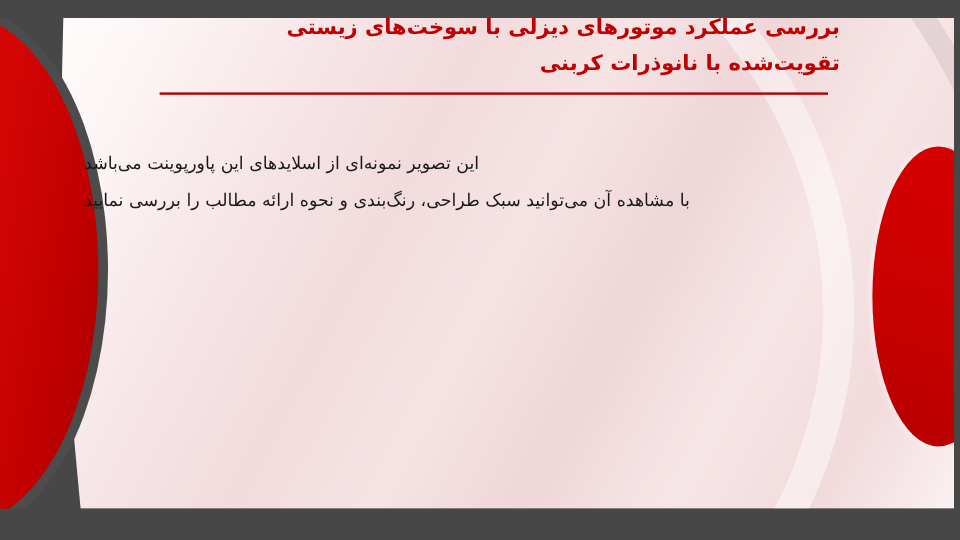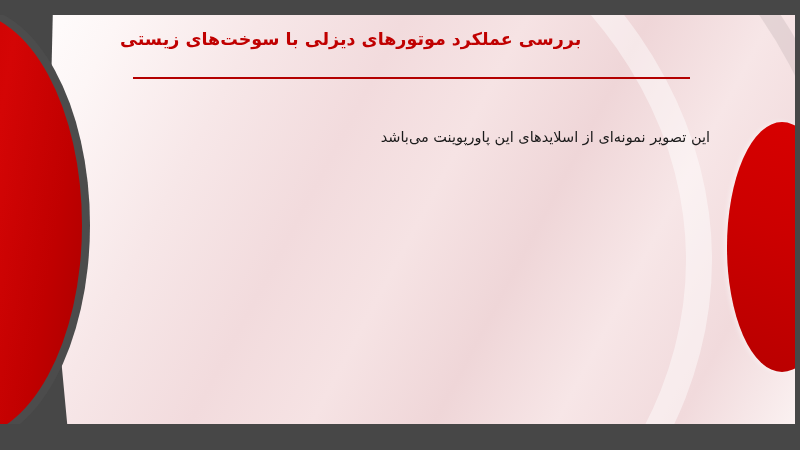--- a/index.html
+++ b/index.html
@@ -109,23 +109,23 @@
   .right-clip {
     position: absolute;
     right: 5px; top: 14px; width: 80px; height: 410px;
     overflow: hidden;
   }
 
   
   .title-block {
     position: absolute;
     left: 120px;
-    top: 24px;
+    top: 8px;
     width: 580px;
-    text-align: left;
+    text-align: right;
     direction: rtl;
   }
   .title-line {
     color: #c00000;
     font-size: 17.5px;
     font-weight: bold;
     line-height: 30px;
     white-space: nowrap;
     letter-spacing: 0px;
   }
@@ -138,21 +138,21 @@
     border-top: 2px solid #b40000;
   }
 
   
   .body-block {
     position: absolute;
     right: 90px;
     top: 122px;
     width: 640px;
     direction: rtl;
-    text-align: right;
+    text-align: left;
   }
   .body-line {
     color: #1a1a1a;
     font-size: 14.5px;
     line-height: 31px;
     white-space: nowrap;
     font-weight: normal;
   }
 </style>
 </head>
@@ -180,20 +180,22 @@
   <div class="right-clip">
     <div class="right-ellipse"></div>
   </div>
 
   <div class="strip-top"></div>
   <div class="strip-bottom"></div>
   <div class="strip-right"></div>
 
   <div class="title-block">
     <div class="title-line">بررسی عملکرد موتورهای دیزلی با سوخت‌های زیستی</div>
+    <div class="title-line">تقویت‌شده با نانوذرات کربنی</div>
   </div>
   <div class="title-rule"></div>
 
   <div class="body-block">
     <div class="body-line">این تصویر نمونه‌ای از اسلایدهای این پاورپوینت می‌باشد</div>
+    <div class="body-line">با مشاهده آن می‌توانید سبک طراحی، رنگ‌بندی و نحوه ارائه مطالب را بررسی نمایید</div>
   </div>
 
 </div>
 
 </body></html>

